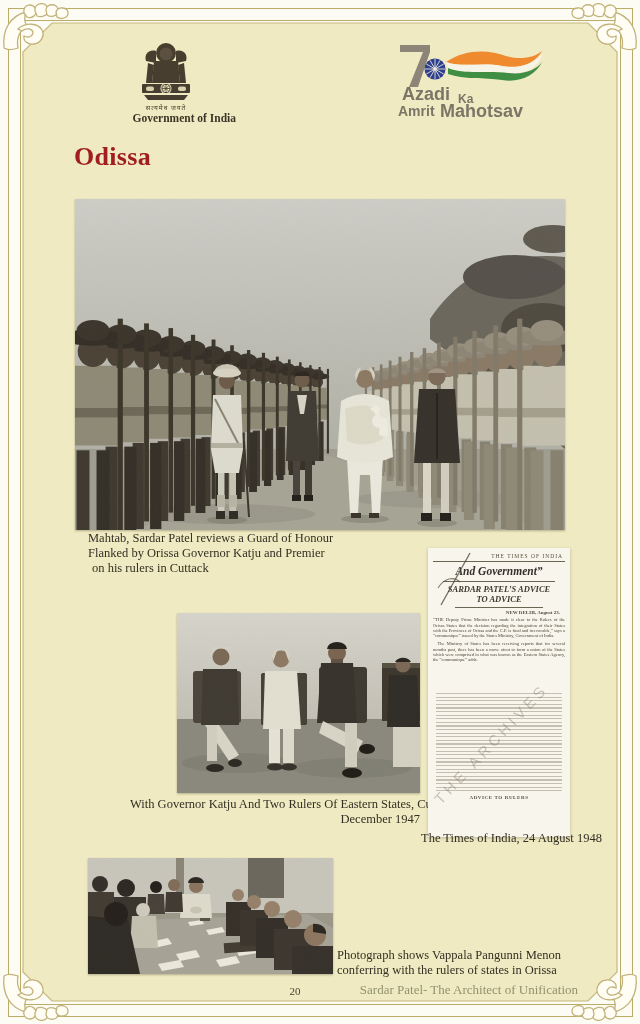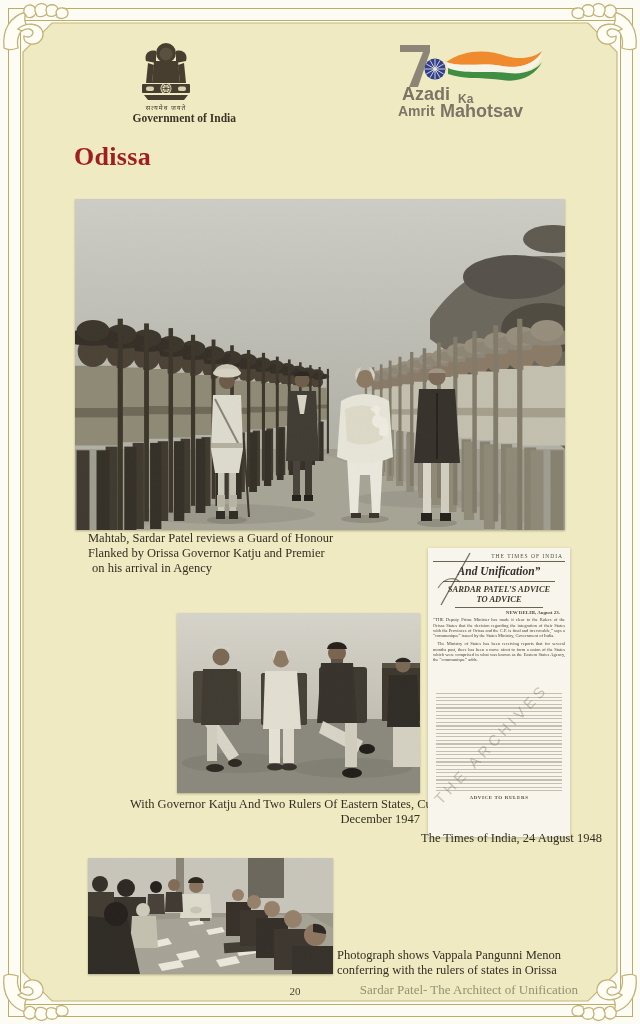--- a/index.html
+++ b/index.html
@@ -300,21 +300,21 @@
     <circle cx="362" cy="178" r="8.5" fill="#7b6a57"></circle>
     <path d="M353,174 A9.5,7 0 0 1 371,174 Z" fill="#a39584"></path>
   </g>
   <rect width="490" height="331" filter="url(#grain)" opacity="0.5"></rect>
 </svg>
 </div>
 
 <div class="caption cap1">
   <div class="line">Mahtab, Sardar Patel reviews a Guard of Honour</div>
   <div class="line">Flanked by Orissa Governor Katju and Premier</div>
-  <div class="line">on his arrival in Agency</div>
+  <div class="line">on his rulers in Cuttack</div>
 </div>
 
 <div class="photo photo2">
 <svg width="243" height="180" viewBox="0 0 243 180">
   <defs>
     <linearGradient id="wall2" x1="0" y1="0" x2="0" y2="1">
       <stop offset="0" stop-color="#d8d5cc"></stop>
           <stop offset="1" stop-color="#c3c0b6"></stop>
     </linearGradient>
     <filter id="grain2">
@@ -370,21 +370,21 @@
 </div>
 
 <div class="caption cap2">
   <div class="line">With Governor Katju And Two Rulers Of Eastern States,  Cuttack,</div>
   <div class="line">December 1947</div>
 </div>
 
 <div class="clipping">
   <div class="clip-masthead">THE TIMES OF INDIA</div>
   <div class="clip-headline">
-    <div>And Unification”</div>
+    <div>And Government”</div>
   </div>
   <div class="clip-rule"></div>
   <div class="clip-subhead">
     <div>SARDAR PATEL’S ADVICE</div>
     <div>TO ADVICE</div>
   </div>
   <div class="clip-rule2"></div>
   <div class="clip-dateline">NEW DELHI, August 23.</div>
   <div class="clip-bodywrap">
     <div class="clip-body">

